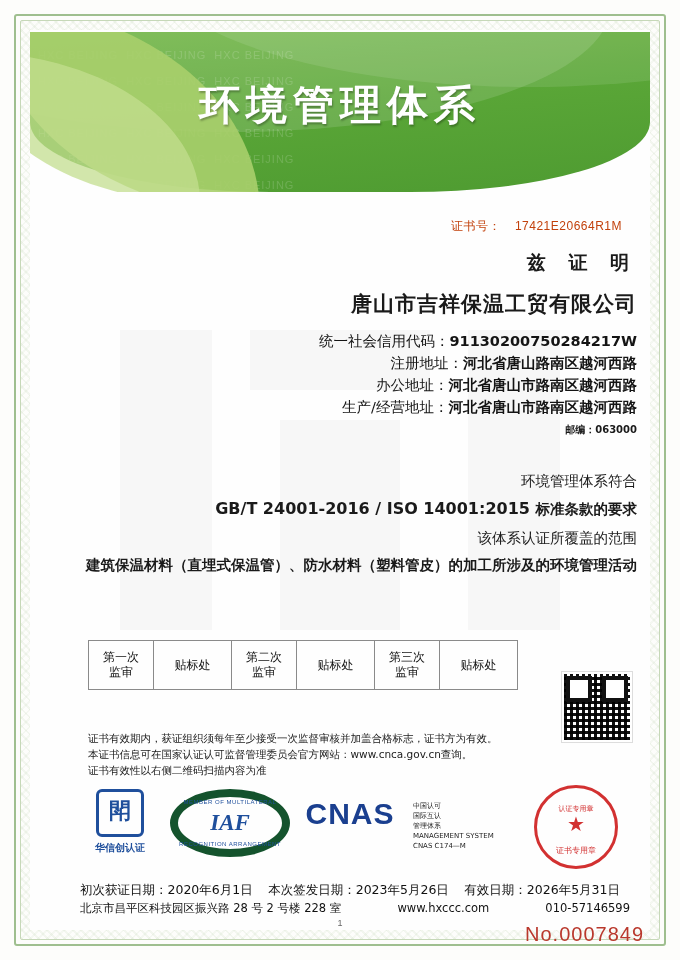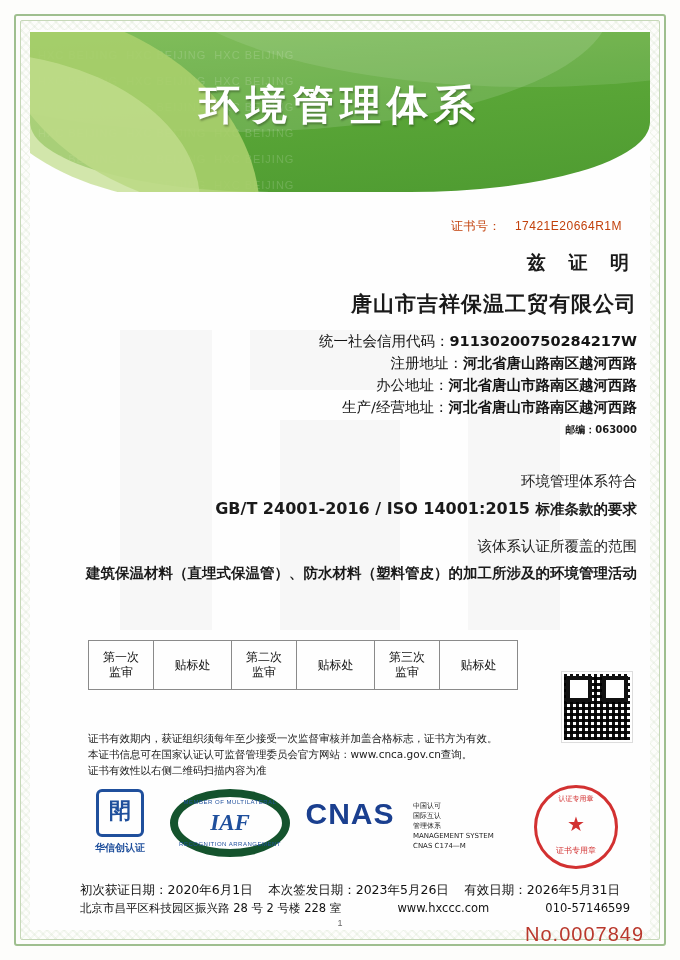--- a/index.html
+++ b/index.html
@@ -187,21 +187,21 @@
     font-family: "DejaVu Sans", sans-serif;
   }
   .standard {
     margin-top: 8px;
     font-size: 16px;
     font-weight: bold;
     font-family: "DejaVu Sans", sans-serif;
   }
   .standard .req { font-size: 14.5px; }
   .scope-label {
-    margin-top: 18px;
+    margin-top: 10px;
     font-size: 14.5px;
     font-family: "DejaVu Sans", sans-serif;
   }
   .scope-text {
     margin-top: 8px;
     font-size: 14.5px;
     font-weight: bold;
     font-family: "DejaVu Sans", sans-serif;
   }
 
@@ -354,21 +354,21 @@
   }
   .seal-text {
     position: absolute;
     left: 0; right: 0; bottom: 10px;
     text-align: center;
     font-size: 8px;
     font-family: "DejaVu Sans", sans-serif;
   }
   .seal-top {
     position: absolute;
-    left: 0; right: 0; top: 6px;
+    left: 0; right: 0; top: 16px;
     text-align: center;
     font-size: 7px;
     font-family: "DejaVu Sans", sans-serif;
   }
 
   
   .dates-row {
     position: absolute;
     left: 80px; right: 60px; top: 882px;
     display: flex;

